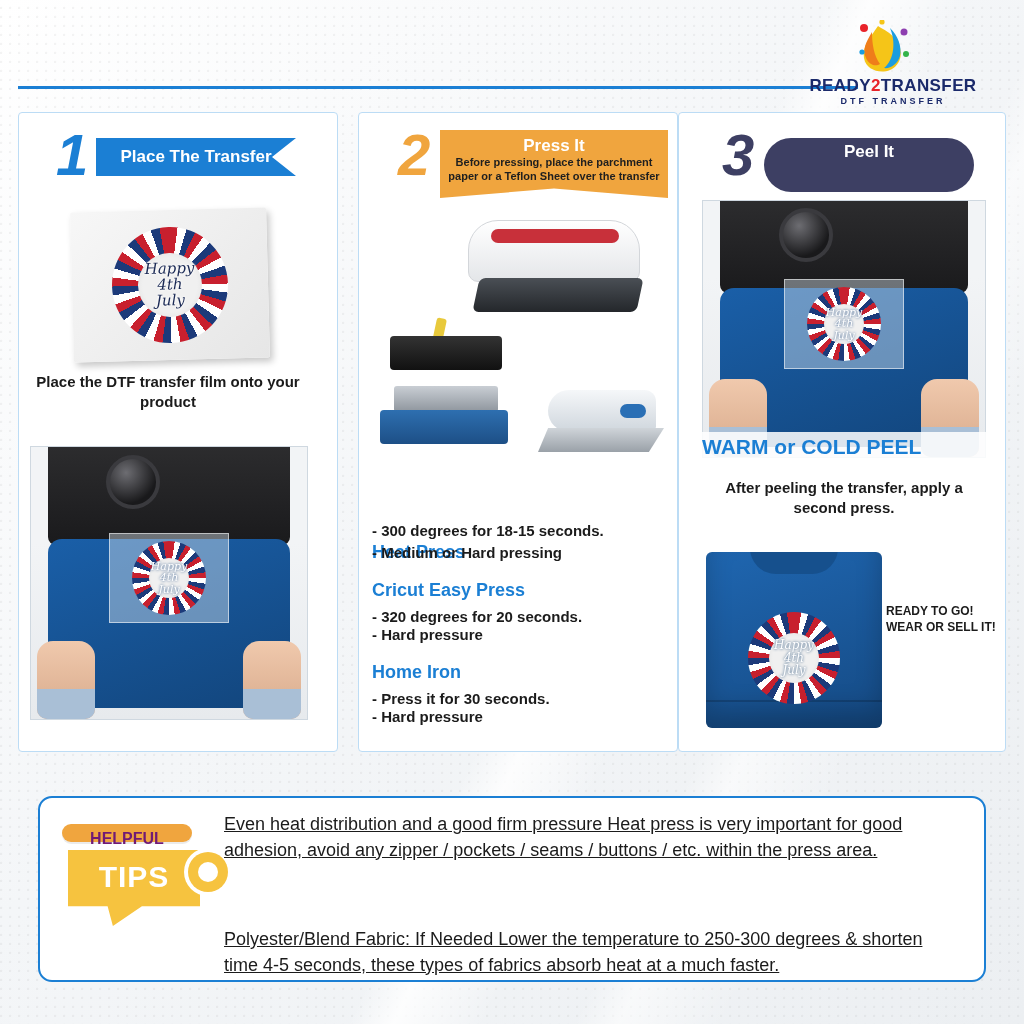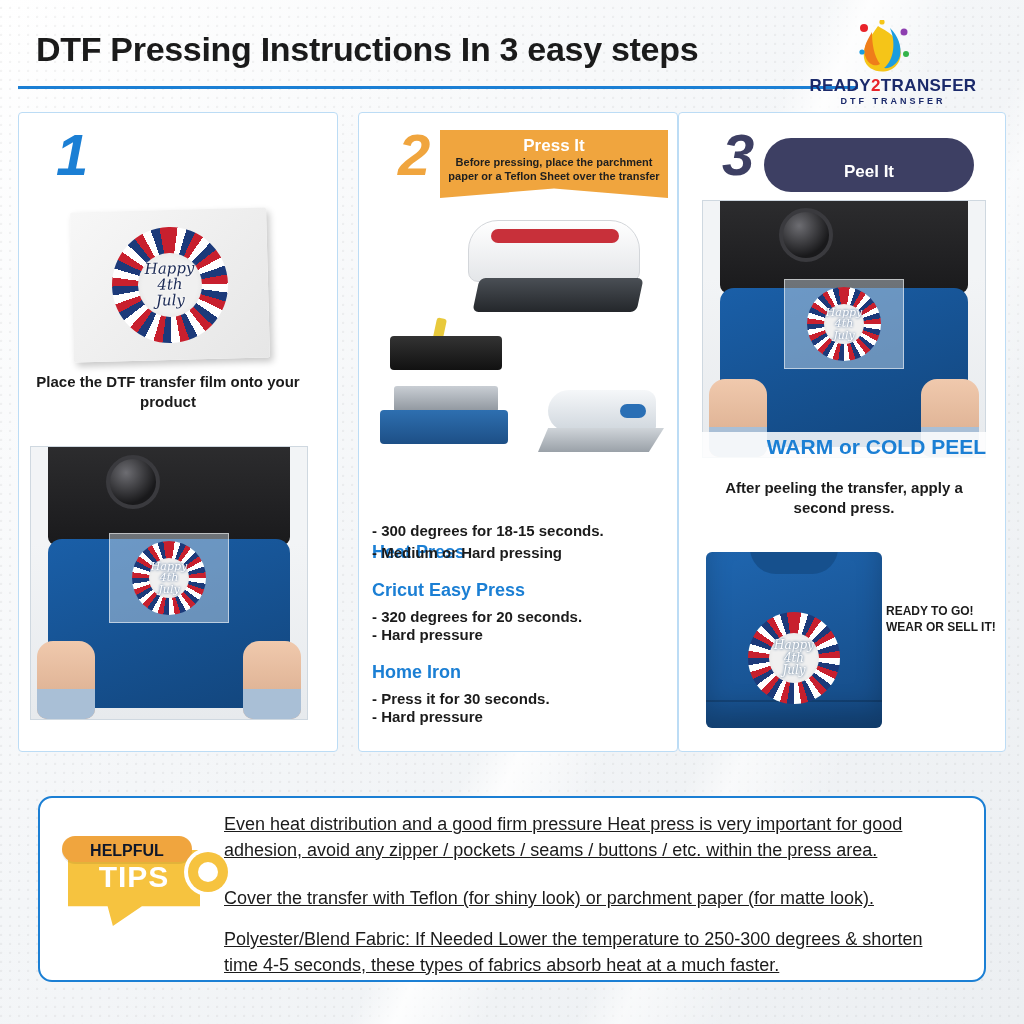--- a/index.html
+++ b/index.html
@@ -90,21 +90,21 @@
     background: #f0a53e;
     clip-path: polygon(0 0, 100% 0, 100% 100%, 50% 86%, 0 100%);
     padding-top: 6px;
   }
   #step2-banner .small { color: #1f1f1f; }
   
   #step3-num { left: 722px; top: 126px; color: #3d3f63; }
   #step3-banner {
     left: 764px; top: 138px; width: 210px; height: 54px;
     background: #3d3f63;
-    padding-top: 24px;
+    padding-top: 4px;
     border-radius: 27px;
   }
 
   
   .imgbox { position: absolute; overflow: hidden; }
 
   
   #film {
     left: 72px; top: 210px; width: 196px; height: 150px;
     background: linear-gradient(135deg,#f7f7f7,#e6e6e6);
@@ -229,21 +229,21 @@
   .heading2 {
     position: absolute; font-size: 18px; font-weight: bold; color: #1b7fd4;
   }
   .line2 {
     position: absolute; font-size: 15px; font-weight: bold; color: #1b1b1b;
   }
 
   
   #peel-label {
     position: absolute; left: 702px; top: 432px; width: 284px;
-    text-align: right; font-size: 21px; font-weight: bold; color: #1b7fd4;
+    text-align: left; font-size: 21px; font-weight: bold; color: #1b7fd4;
     background: rgba(255,255,255,0.86); padding: 3px 0;
   }
   #cap3 { left: 700px; top: 478px; width: 288px; font-size: 15px; }
 
   #folded {
     left: 706px; top: 552px; width: 176px; height: 180px;
   }
   #folded .tee {
     position: absolute; left: 0; top: 0; width: 176px; height: 176px;
     background: linear-gradient(160deg,#1f66b0,#154a84);
@@ -272,23 +272,23 @@
 
   
   #tips {
     position: absolute; left: 38px; top: 796px; width: 948px; height: 186px;
     background: #ffffff; border: 2px solid #1b7fd4; border-radius: 14px;
   }
   #tips-badge {
     position: absolute; left: 62px; top: 824px; width: 160px; height: 132px;
   }
   .tips-ribbon {
-    position: absolute; left: 0; top: 12px; width: 130px; height: 26px;
+    position: absolute; left: 0; top: 0; width: 130px; height: 18px;
     background: #f0a53e; border-radius: 15px;
-    color: #0f172a; font-weight: bold; font-size: 16px;
+    color: #701a75; font-weight: bold; font-size: 16px;
     text-align: center; line-height: 30px;
     box-shadow: 0 2px 0 rgba(0,0,0,0.08);
   }
   .tips-body {
     position: absolute; left: 6px; top: 26px; width: 132px; height: 76px;
     background: #f6c33f;
     clip-path: polygon(0 0, 100% 0, 100% 74%, 56% 74%, 34% 100%, 30% 74%, 0 74%);
   }
   .tips-body span {
     position: absolute; left: 0; top: 10px; width: 132px; text-align: center;
@@ -312,21 +312,20 @@
   #tip1 { top: 812px; }
   #tip2 { top: 886px; }
   #tip3 { top: 920px; margin-top: 7px; }
 </style>
 </head>
 <body>
 
 <div class="page">
 
   <div class="header">
-    <div class="header-title">DTF Pressing Instructions In 3 easy steps</div>
     <div class="header-rule"></div>
     <div class="logo">
       <svg width="210" height="58" viewBox="0 0 210 58">
         <g transform="translate(72,2)">
           <path d="M18 4 C10 16 2 24 4 36 C6 48 20 52 30 48 C42 43 44 28 36 18 C30 10 24 8 18 4 Z" fill="#f5c518"></path>
           <path d="M12 10 C6 20 2 28 6 36 C9 43 16 45 20 42 C14 34 12 22 12 10 Z" fill="#ef7d1a"></path>
           <path d="M30 6 C38 14 42 24 40 34 C38 42 30 47 24 46 C34 38 36 20 30 6 Z" fill="#1b9de0"></path>
           <circle cx="4" cy="6" r="4" fill="#e8232a"></circle>
           <circle cx="44" cy="10" r="3.5" fill="#8e3fb0"></circle>
           <circle cx="46" cy="32" r="3" fill="#33b44a"></circle>
@@ -336,20 +335,23 @@
       </svg>
       <div class="logo-text">
         <span>READY</span><span class="accent">2</span><span>TRANSFER</span>
       </div>
       <div class="logo-sub">DTF TRANSFER</div>
     </div>
   </div>
 
   <div class="col" id="col1"></div>
   <div class="step-num" id="step1-num">1</div>
+  <div class="banner" id="step1-banner">
+    <div class="big">Place The Transfer</div>
+  </div>
 
   <div class="imgbox" id="film">
     <div class="art">
       <div class="sunflower"></div>
       <div class="script">
         <div>Happy</div>
         <div>4th</div>
         <div>July</div>
       </div>
     </div>
@@ -469,16 +471,15 @@
 
   <div id="tips"></div>
   <div id="tips-badge">
     <div class="tips-body">
       <span>TIPS</span>
     </div>
     <div class="tips-ribbon">HELPFUL</div>
     <div class="tips-sun"></div>
   </div>
   <div class="tip-p" id="tip1">Even heat distribution and a good firm pressure Heat press is very important for good adhesion, avoid any zipper / pockets / seams / buttons / etc. within the press area.</div>
-  <div class="tip-p" id="tip2">Cover the transfer with Teflon (for shiny look) or parchment paper (for matte look).</div>
   <div class="tip-p" id="tip3">Polyester/Blend Fabric: If Needed Lower the temperature to 250-300 degrees &amp; shorten time 4-5 seconds, these types of fabrics absorb heat at a much faster.</div>
 
 </div>
 
 </body></html>

